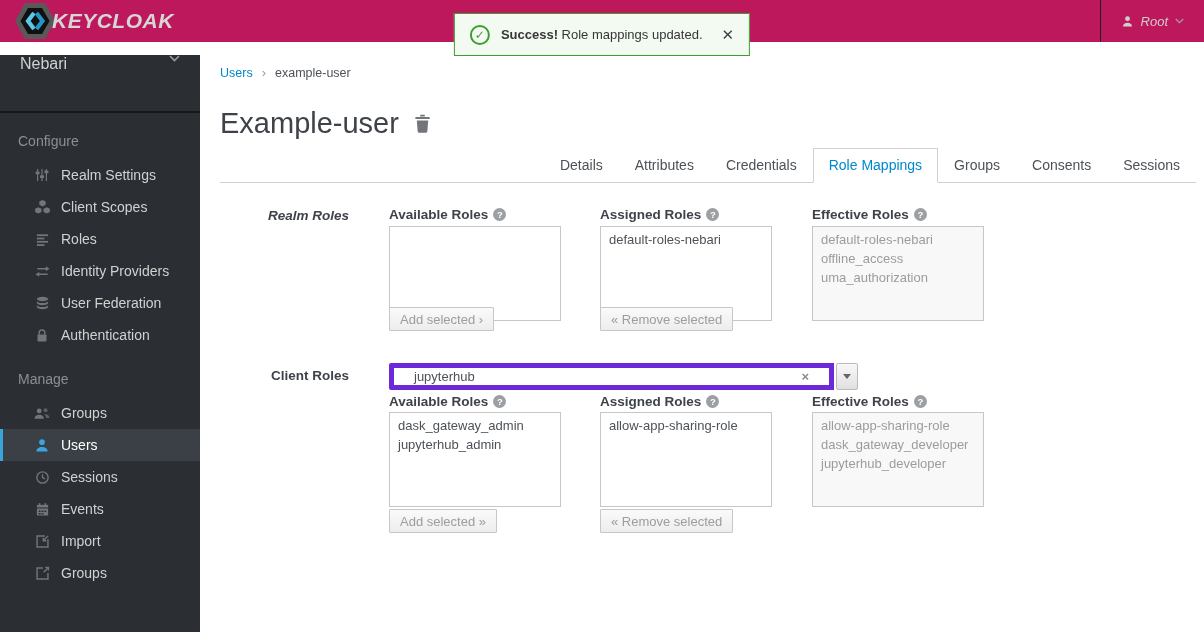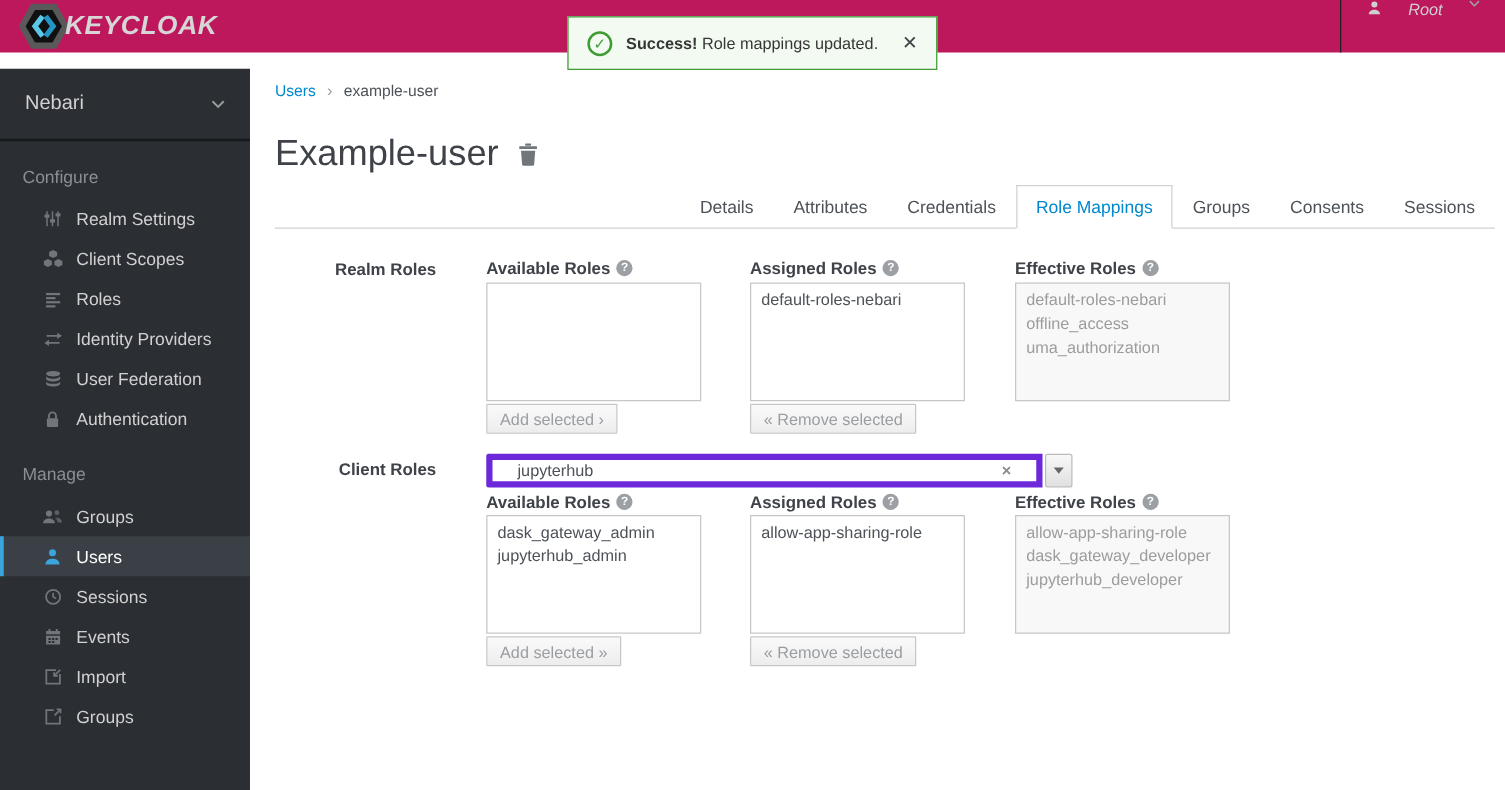--- a/index.html
+++ b/index.html
@@ -4,39 +4,39 @@
 <style>
   * { margin:0; padding:0; box-sizing:border-box; }
   body { font-family:"Liberation Sans","DejaVu Sans",sans-serif; background:#fff; }
   .screen { position:relative; width:1204px; height:632px; overflow:hidden; background:#fff; }
 
   
   .topbar { position:absolute; top:0; left:0; right:0; height:42px; background:#be185d;
             display:flex; align-items:center; justify-content:space-between; z-index:5;font-style:italic; }
   .brand { display:flex; align-items:center; padding-left:13px; cursor:pointer; }
   .brand-text { color:#d6d6d6; font-weight:bold; font-size:21px; letter-spacing:.5px; margin-left:-5px; }
-  .topbar-right { height:100%; display:flex; align-items:flex-start; gap:21px; padding:0 20px;
+  .topbar-right { height:100%; display:flex; align-items:center; gap:7px; padding:0 20px;
                   border-left:1px solid #1f1f1f; cursor:pointer; }
   .root-label { color:#cfcfcf; font-size:13px; }
   .chev { color:#9c9c9c; display:flex; }
 
   
   .alert { position:absolute; top:13px; left:50%; transform:translateX(-50%); z-index:10;
            background:#f2faf1; border:1px solid #3f9c35; display:flex; align-items:center;
            gap:11px; padding:0 15px; height:43px; }
   .success-circle { width:20px; height:20px; border:2px solid #3f9c35; border-radius:50%;
                     color:#3f9c35; display:flex; align-items:center; justify-content:center;
                     font-weight:bold; font-size:12px; flex:0 0 auto; }
   .alert-text { font-size:13px; color:#363636; white-space:nowrap; }
   .alert-text b { font-weight:bold; }
   .alert-close { color:#3f4349; font-size:15px; font-weight:bold; margin-left:8px; cursor:pointer; line-height:1; }
 
   
   .sidebar { position:absolute; top:55px; left:0; width:200px; bottom:0; background:#2b2e33; }
-  .realm-selector { height:58px; display:flex; align-items:center; justify-content:space-between;
+  .realm-selector { height:58px; display:flex; align-items:flex-start; justify-content:space-between;
                     padding:0 20px; border-bottom:2px solid #17191d; color:#d1d1d1; font-size:16px; cursor:pointer; }
   .side-section-label { color:#8b8f94; font-size:14px; margin:20px 0 10px 18px; }
   .nav-item { display:flex; align-items:center; height:32px; padding-left:30px; color:#d1d1d1;
               font-size:14px; cursor:pointer; border-left:3px solid transparent; }
   .nav-item .nav-icon { width:18px; display:flex; justify-content:center; margin-right:10px; color:#72767b; }
   .nav-item.active { background:#3b4046; border-left-color:#39a5dc; color:#fff; }
   .nav-item.active .nav-icon { color:#39a5dc; }
 
   
   .main { position:absolute; left:200px; top:55px; right:0; bottom:0; background:#fff; }
@@ -75,22 +75,22 @@
                  border-radius:2px 0 0 2px; cursor:pointer; }
   .combo-clear { color:#8b8b8b; font-size:13px; font-weight:bold; cursor:pointer; line-height:1; }
   .combo-toggle { width:22px; margin-left:2px; border:1px solid #bbb;
                   background:linear-gradient(#f8f8f8,#e0e0e0); display:flex; align-items:center;
                   justify-content:center; border-radius:2px; cursor:pointer; }
   .caret-down { width:0; height:0; border-left:4px solid transparent; border-right:4px solid transparent;
                 border-top:5px solid #666; }
 
   
   .c1 { left:189px; } .c2 { left:400px; } .c3 { left:612px; }
-  .hdr-realm  { top:152px; } .box-realm { top:171px; } .btn-realm { top:268px; }
-  .lbl-realm  { top:153px; }
+  .hdr-realm  { top:152px; } .box-realm { top:171px; } .btn-realm { top:252px; }
+  .lbl-realm  { top:153px;font-style:italic; }
   .lbl-client { top:313px; }
   .hdr-client { top:339px; } .box-client { top:357px; } .btn-client { top:454px; }
 </style>
 </head>
 <body>
 
 <div class="screen">
 
   <div class="topbar">
     <div class="brand">

